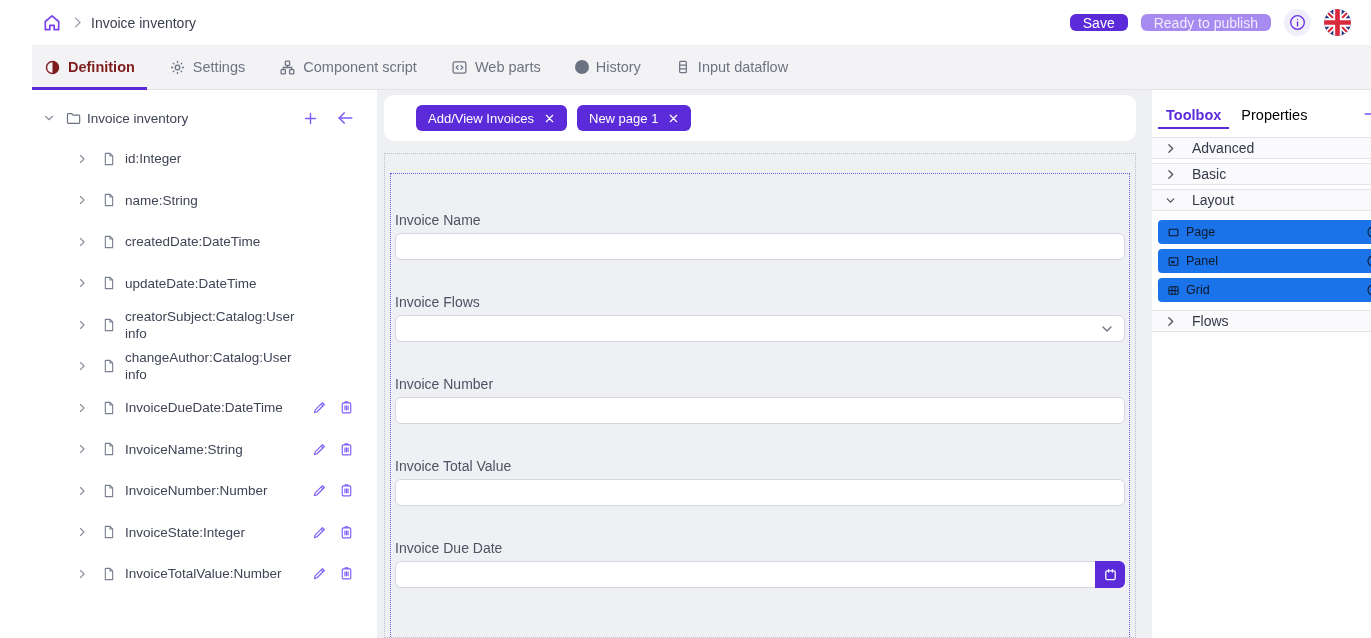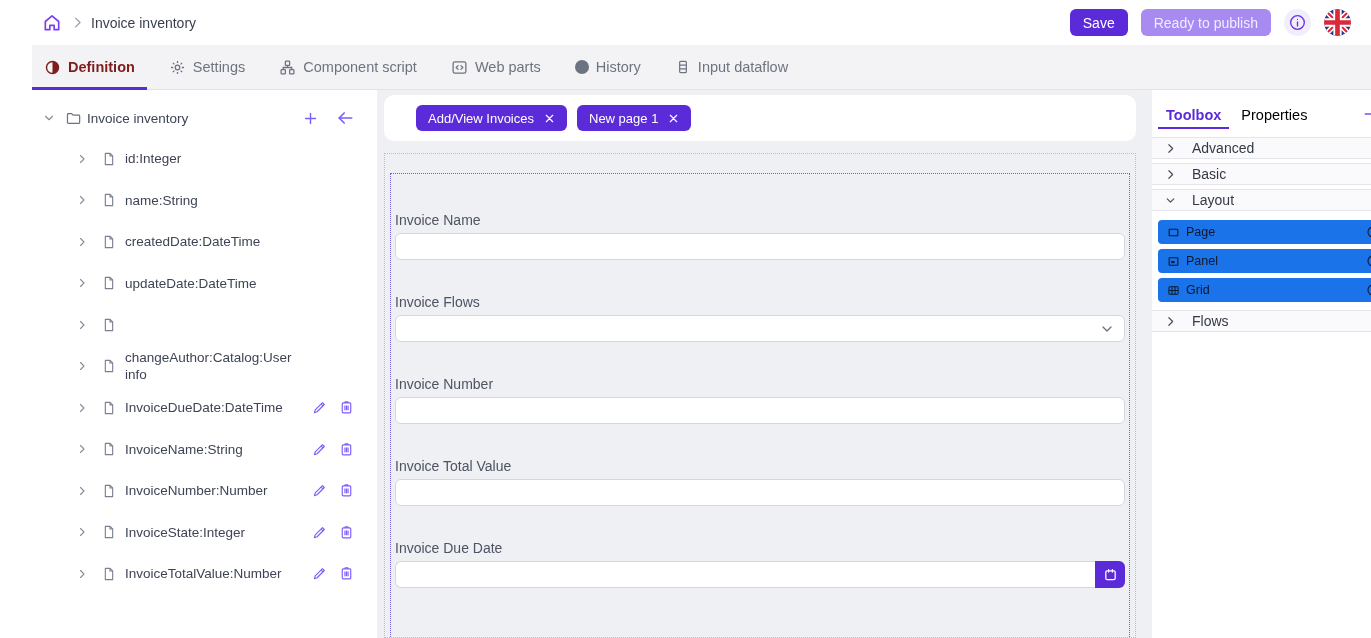--- a/index.html
+++ b/index.html
@@ -10,21 +10,21 @@
     display:flex; flex-direction:column; background:#eef0f4;margin-left:32px;
   }
   svg { display:block; }
 
   
   .topbar { height:45px; background:#fff; display:flex; align-items:center; padding:0 14px 0 6px; flex:none; }
   .home-btn { width:28px; height:28px; display:flex; align-items:center; justify-content:center; color:#7a3ff2; cursor:pointer; }
   .crumb-sep { color:#9aa0ac; margin:0 6px 0 4px; }
   .crumb-text { font-size:14px; color:#3a3f4e; }
   .topbar-right { margin-left:auto; display:flex; align-items:center; gap:13px; }
-  .btn { border:none; height:27px; border-radius:6px; font-size:14px; padding:0 13px; font-family:inherit; cursor:pointer; }
+  .btn { border:none; height:17px; border-radius:6px; font-size:14px; padding:0 13px; font-family:inherit; cursor:pointer; }
   .btn-save { background:#5b2ad9; color:#fff; }
   .btn-publish { background:#a78bf0; color:#f1ecff; }
   .icon-circle { width:27px; height:27px; border-radius:50%; background:#f0eefb; display:flex; align-items:center; justify-content:center; color:#6a30e8; cursor:pointer; overflow:hidden; }
   .flag-circle { background:#e8e8ee; }
   .logout { color:#6b7280; margin-left:6px; cursor:pointer; }
 
   
   .tabbar { height:45px; background:#f3f3f6; border-bottom:1px solid #e2e2e8; display:flex; flex:none; }
   .nav-tab { position:relative; display:flex; align-items:center; gap:7px; padding:0 12px; margin-right:10px;
              font-size:14.5px; color:#6e7380; cursor:pointer; }
@@ -278,20 +278,21 @@
             <svg width="12" height="12" viewBox="0 0 24 24" fill="none" stroke="currentColor" stroke-width="2.2" stroke-linecap="round" stroke-linejoin="round">
               <polyline points="9 5 16 12 9 19"></polyline>
             </svg>
           </span>
         <span class="file">
             <svg width="16" height="16" viewBox="0 0 24 24" fill="none" stroke="currentColor" stroke-width="1.7" stroke-linejoin="round">
               <path d="M6.5 3.5h7l4 4v13h-11z"></path>
               <path d="M13.5 3.5v4h4"></path>
             </svg>
           </span>
+        <span class="tree-label" style="max-width:185px;">creatorSubject:Catalog:User info</span>
       </div>
       <div class="tree-row">
         <span class="tree-chev">
             <svg width="12" height="12" viewBox="0 0 24 24" fill="none" stroke="currentColor" stroke-width="2.2" stroke-linecap="round" stroke-linejoin="round">
               <polyline points="9 5 16 12 9 19"></polyline>
             </svg>
           </span>
         <span class="file">
             <svg width="16" height="16" viewBox="0 0 24 24" fill="none" stroke="currentColor" stroke-width="1.7" stroke-linejoin="round">
               <path d="M6.5 3.5h7l4 4v13h-11z"></path>

